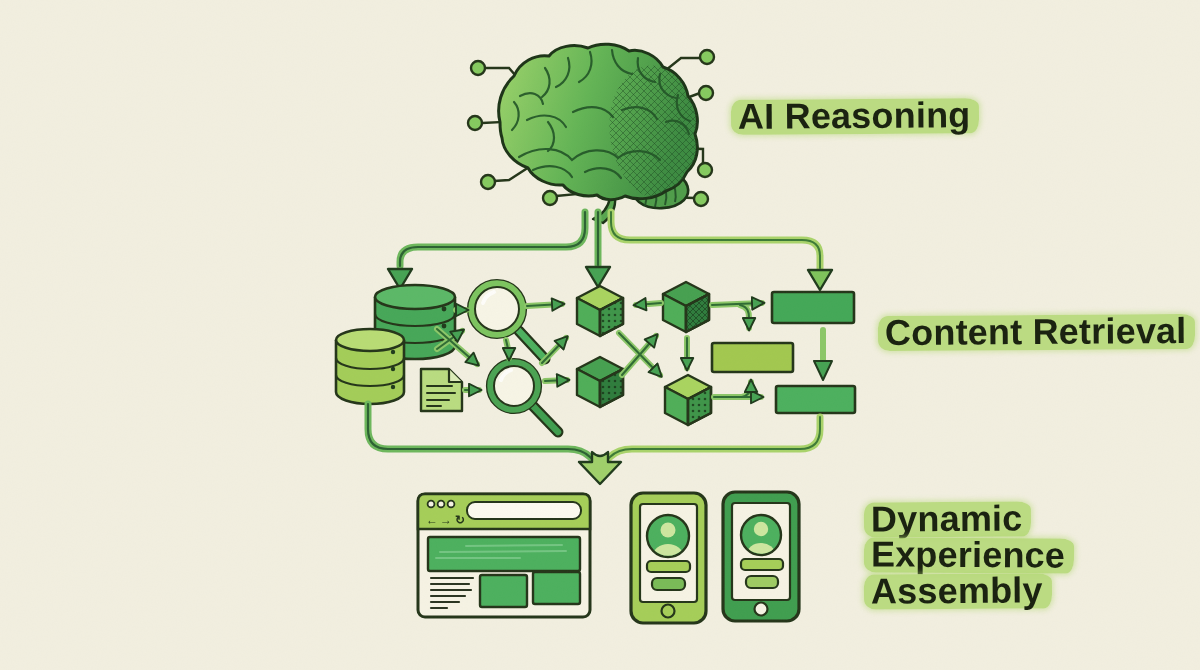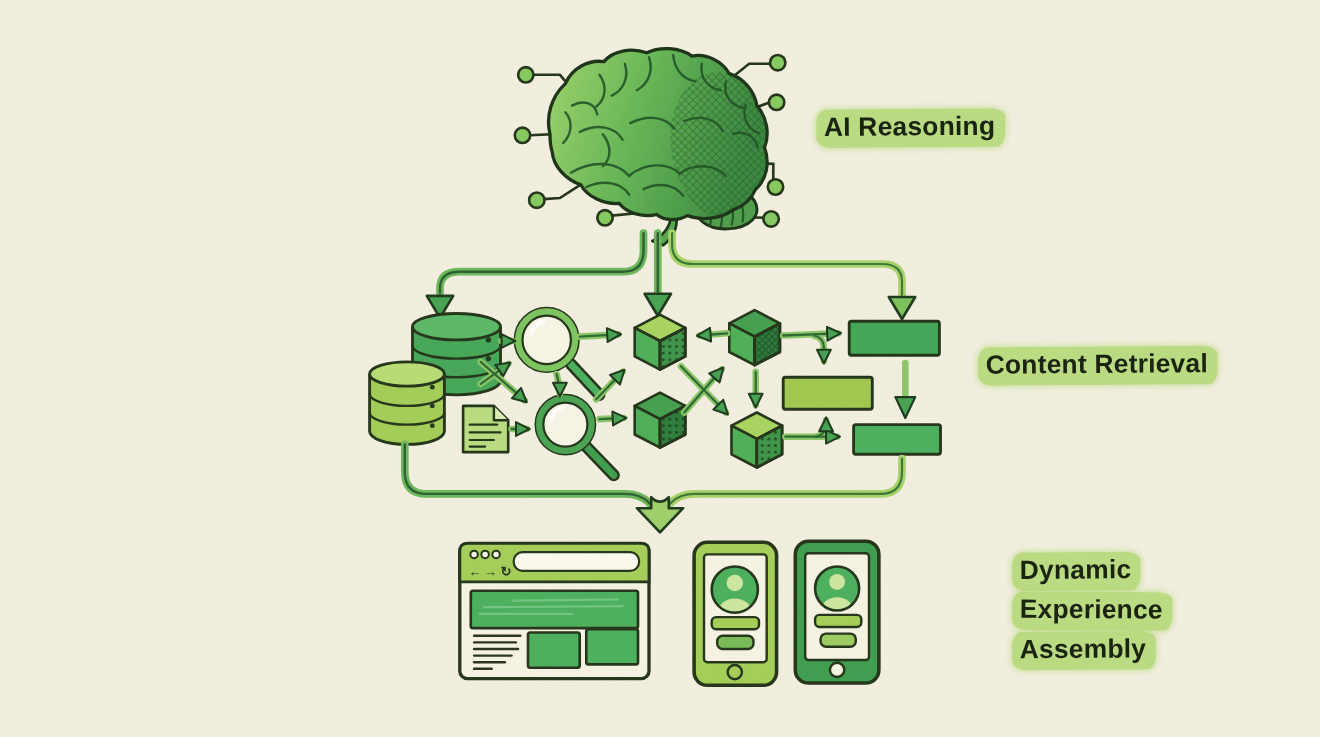--- a/index.html
+++ b/index.html
@@ -5,22 +5,22 @@
   html,body{margin:0;padding:0;background:#e8e5d6;}
   .scene{
     position:relative;width:1200px;height:670px;
     background:#f2efe0;overflow:hidden;
     font-family:"Liberation Sans",sans-serif;
   }
   .scene svg{position:absolute;left:0;top:0;}
   .stage-label{
     position:absolute;
     font-family:"Liberation Sans",sans-serif;
-    font-weight:700;font-size:24px;line-height:31px;
-    color:#1b2311;letter-spacing:.2px;margin-left:11px;
+    font-weight:700;font-size:36px;line-height:31px;
+    color:#1b2311;letter-spacing:.2px;
   }
   .hl-line{display:table;margin-bottom:1px;}
   .hl{
     display:inline-block;
     background:rgba(177,215,114,.85);
     padding:1px 9px 3px 7px;
     border-radius:10px 14px 8px 12px / 12px 8px 14px 10px;
     box-shadow:0 0 5px 2px rgba(177,215,114,.45);
   }
   .hl-line:nth-child(odd) .hl{transform:rotate(-.4deg);}
@@ -334,21 +334,21 @@
         <span class="hl">AI Reasoning</span>
       </div>
 </div>
 
 <div class="stage-label" style="left:878px;top:315px;text-align:right;">
   <div class="hl-line">
         <span class="hl">Content Retrieval</span>
       </div>
 </div>
 
-<div class="stage-label" style="left:909px;top:502px;">
+<div class="stage-label" style="left:864px;top:502px;">
   <div class="hl-line">
         <span class="hl">Dynamic</span>
       </div>
   <div class="hl-line">
         <span class="hl">Experience</span>
       </div>
   <div class="hl-line">
         <span class="hl">Assembly</span>
       </div>
 </div>

